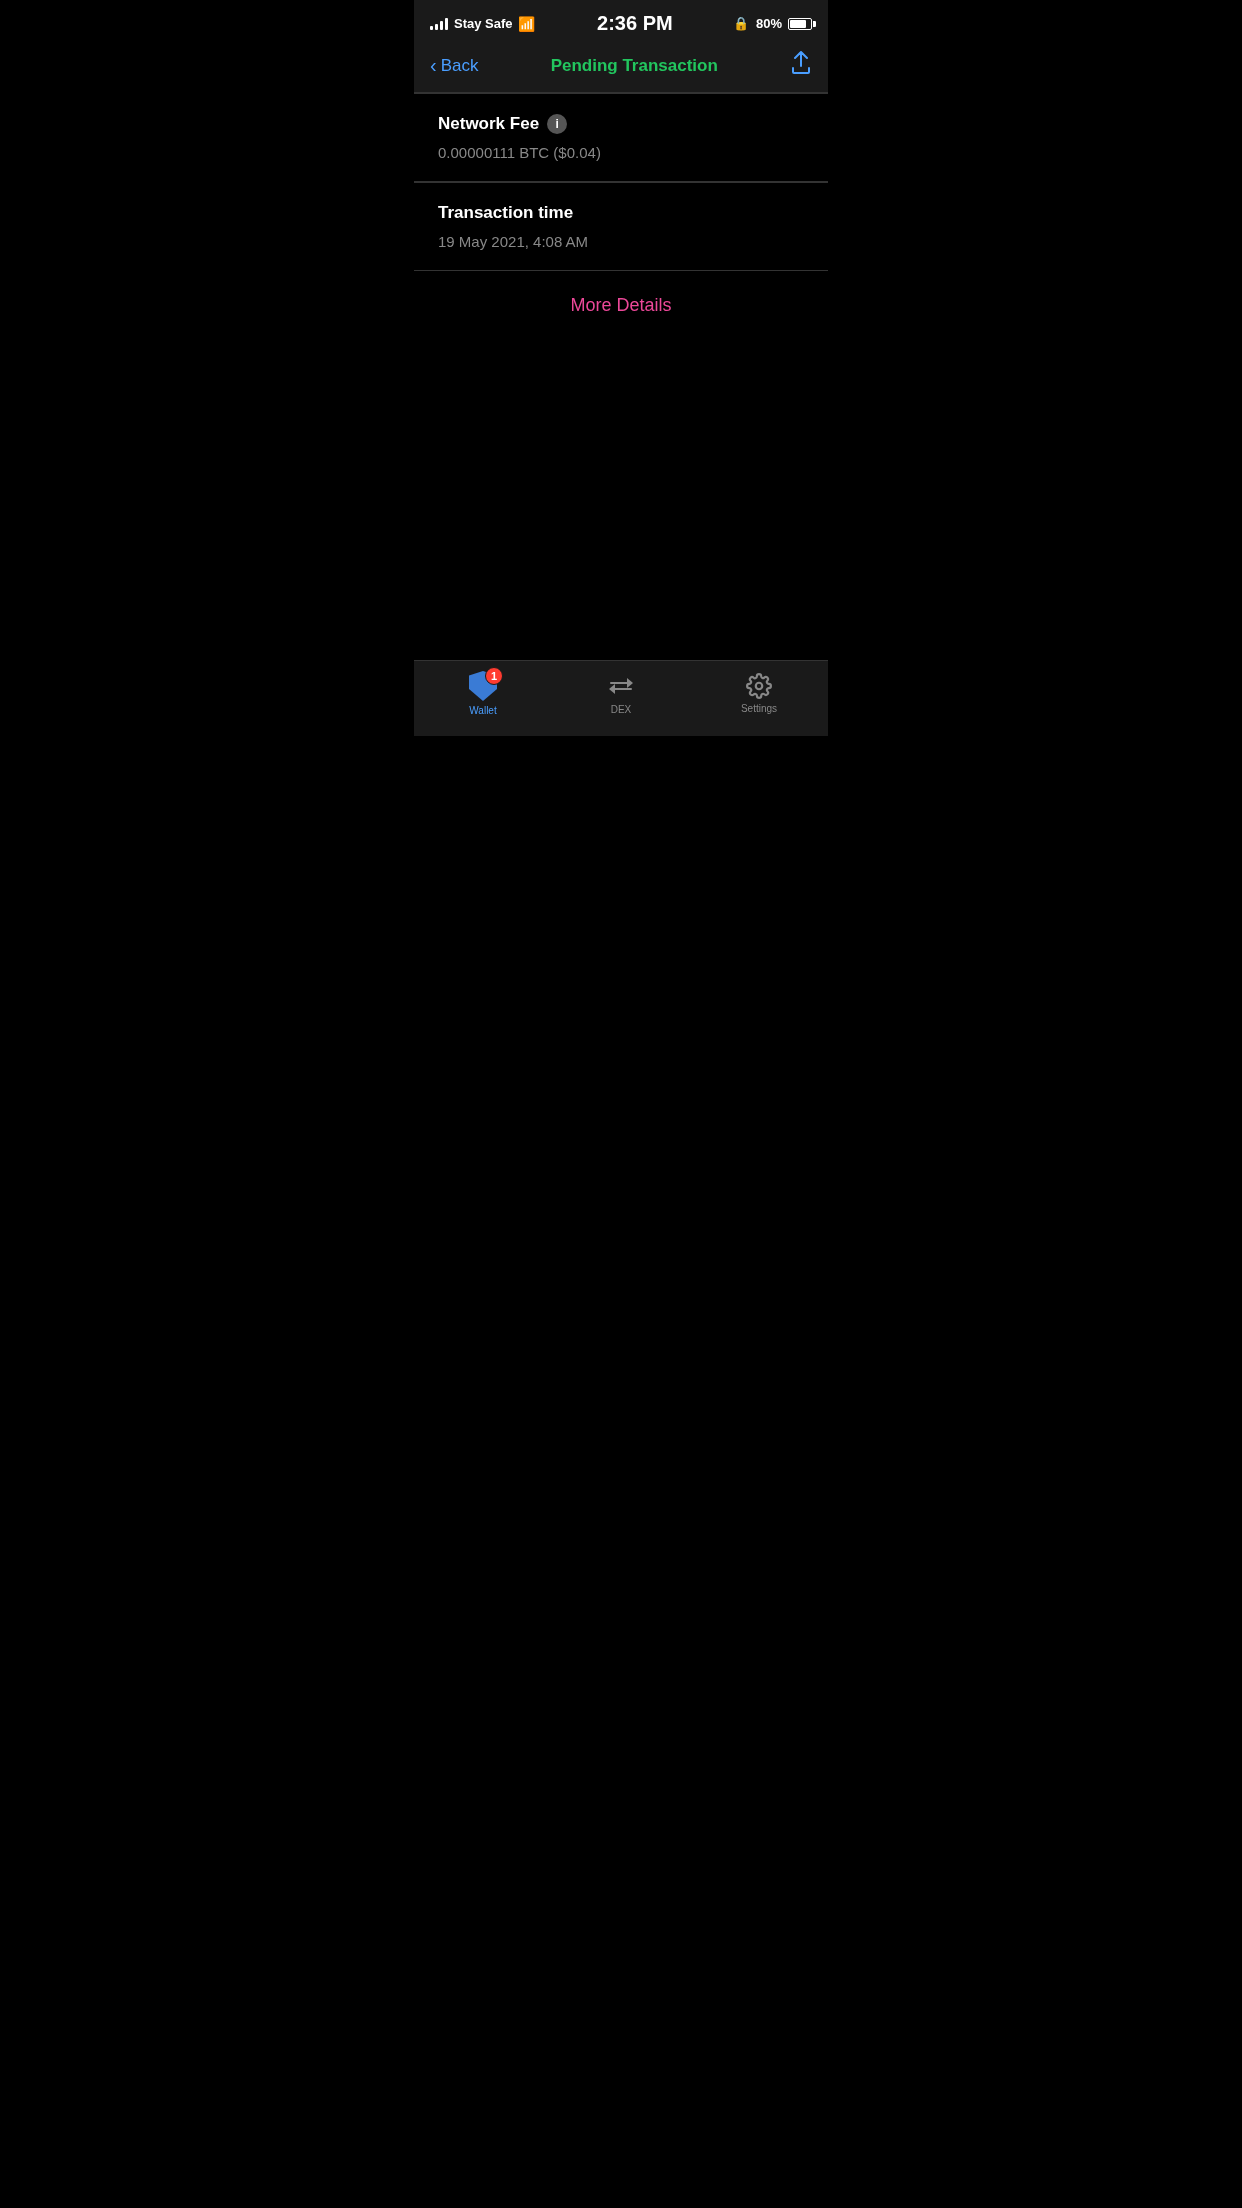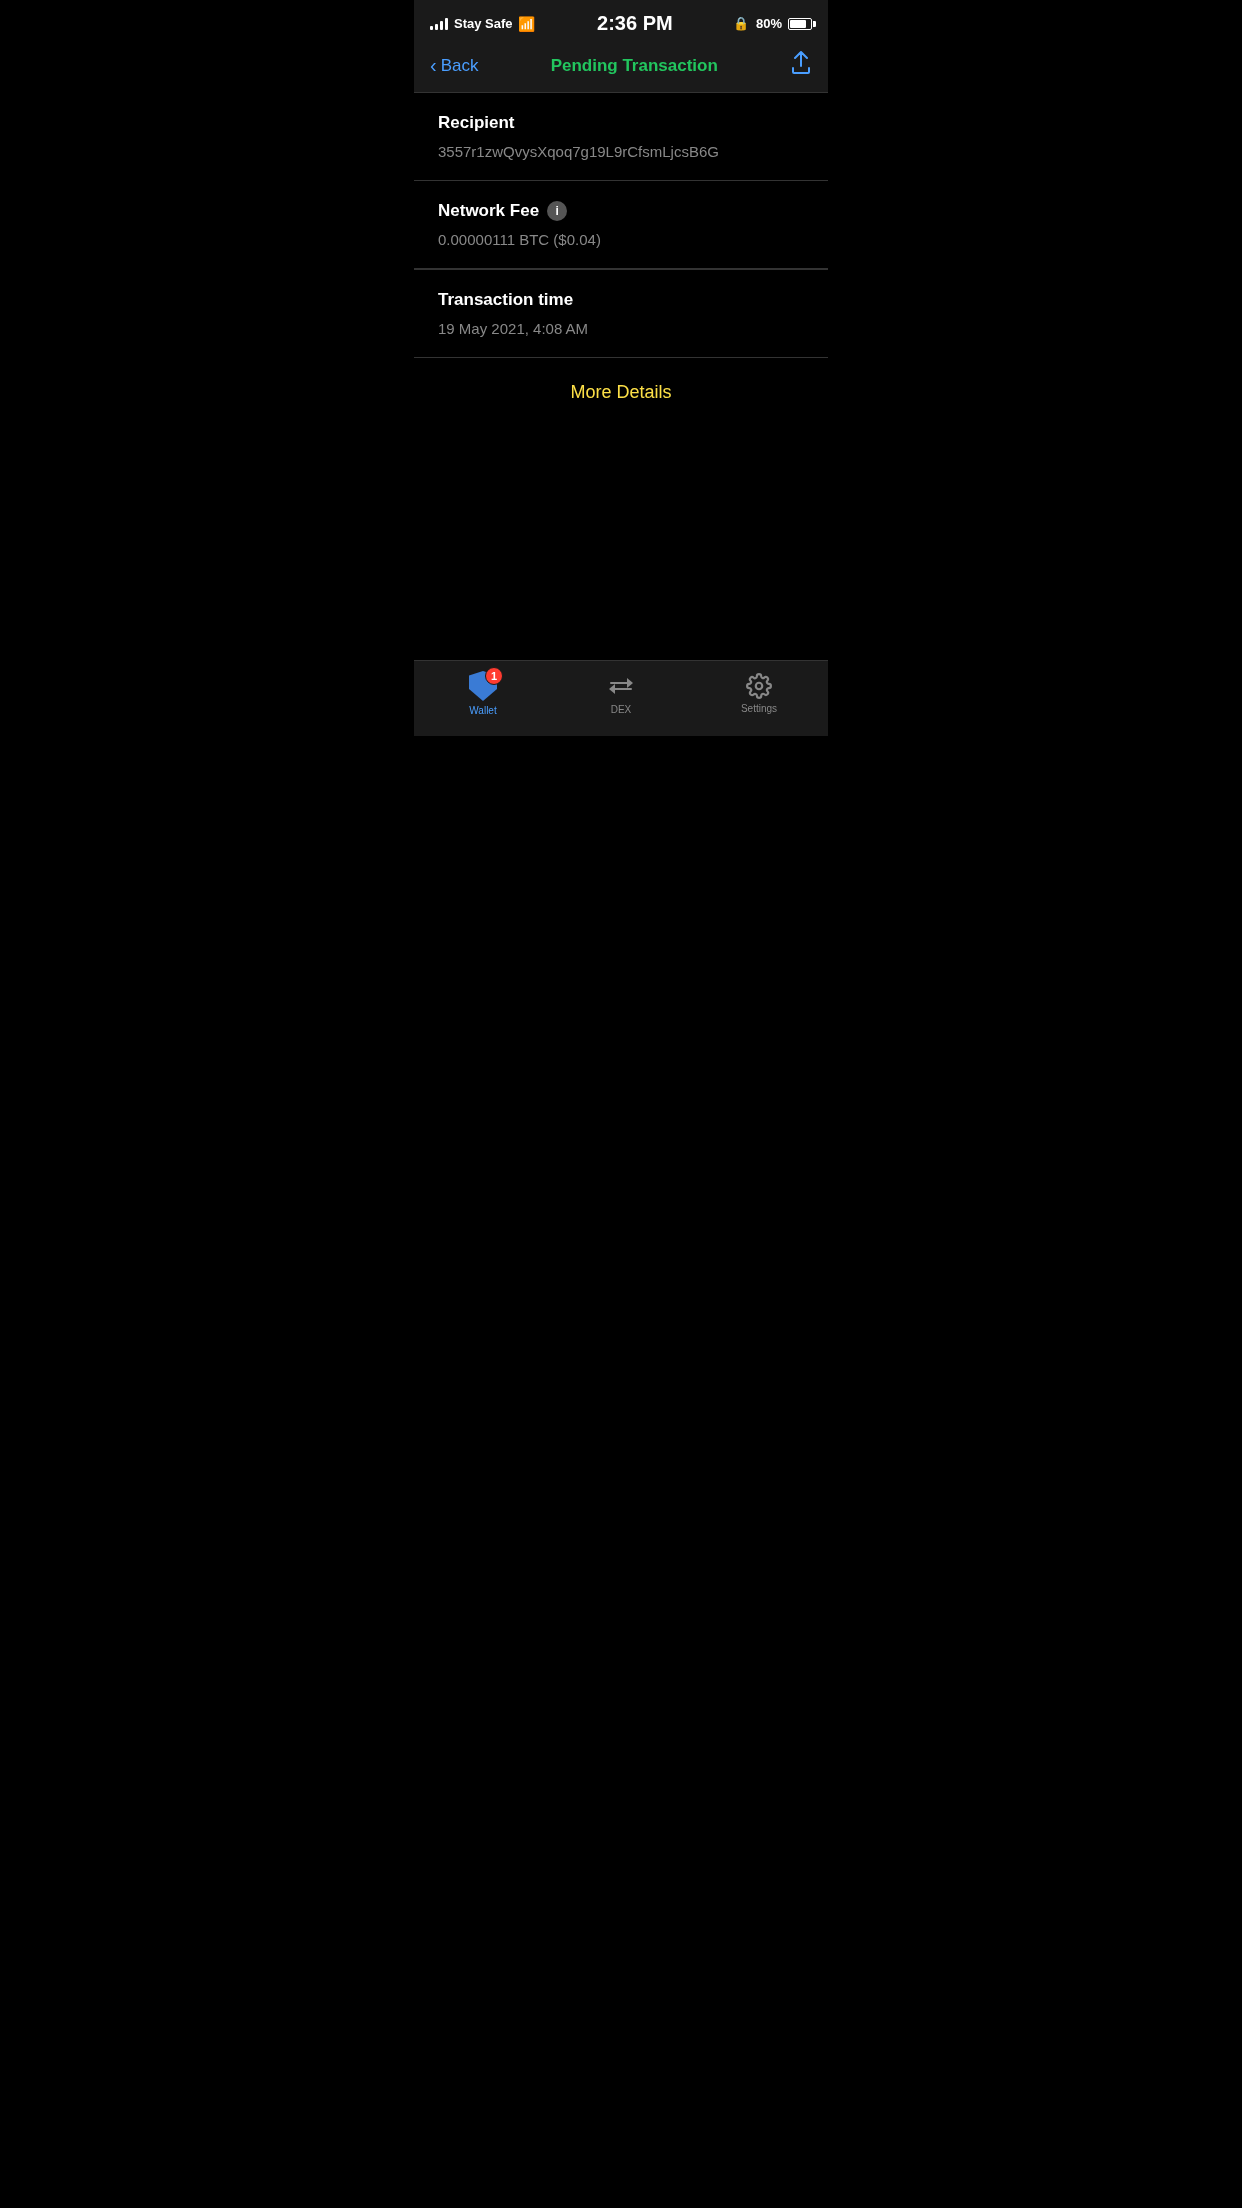--- a/index.html
+++ b/index.html
@@ -260,21 +260,21 @@
       line-height: 1.4;
     }
 
     
     .more-details-section {
       padding: 24px;
       text-align: center;
     }
 
     .more-details-btn {
-      color: #fde047;
+      color: #ec4899;
       font-size: 18px;
       font-weight: 500;
       cursor: pointer;
       background: none;
       border: none;
     }
 
     
     .tab-bar {
       display: flex;
@@ -435,24 +435,20 @@
       <path d="M11 1v14M5 7l6-6 6 6M3 17v4a1 1 0 001 1h14a1 1 0 001-1v-4" stroke="#4a9eff" stroke-width="2" stroke-linecap="round" stroke-linejoin="round"></path>
     </svg>
   </div>
 </div>
 
 <div class="main-content">
 
 
   <div class="divider"></div>
 
-  <div class="info-section">
-    <div class="info-label">Recipient</div>
-    <div class="info-value">3557r1zwQvysXqoq7g19L9rCfsmLjcsB6G</div>
-  </div>
 
   <div class="divider"></div>
 
   <div class="info-section">
     <div class="info-label">
       <span>Network Fee</span>
       <div class="info-icon">
         <span>i</span>
       </div>
     </div>

